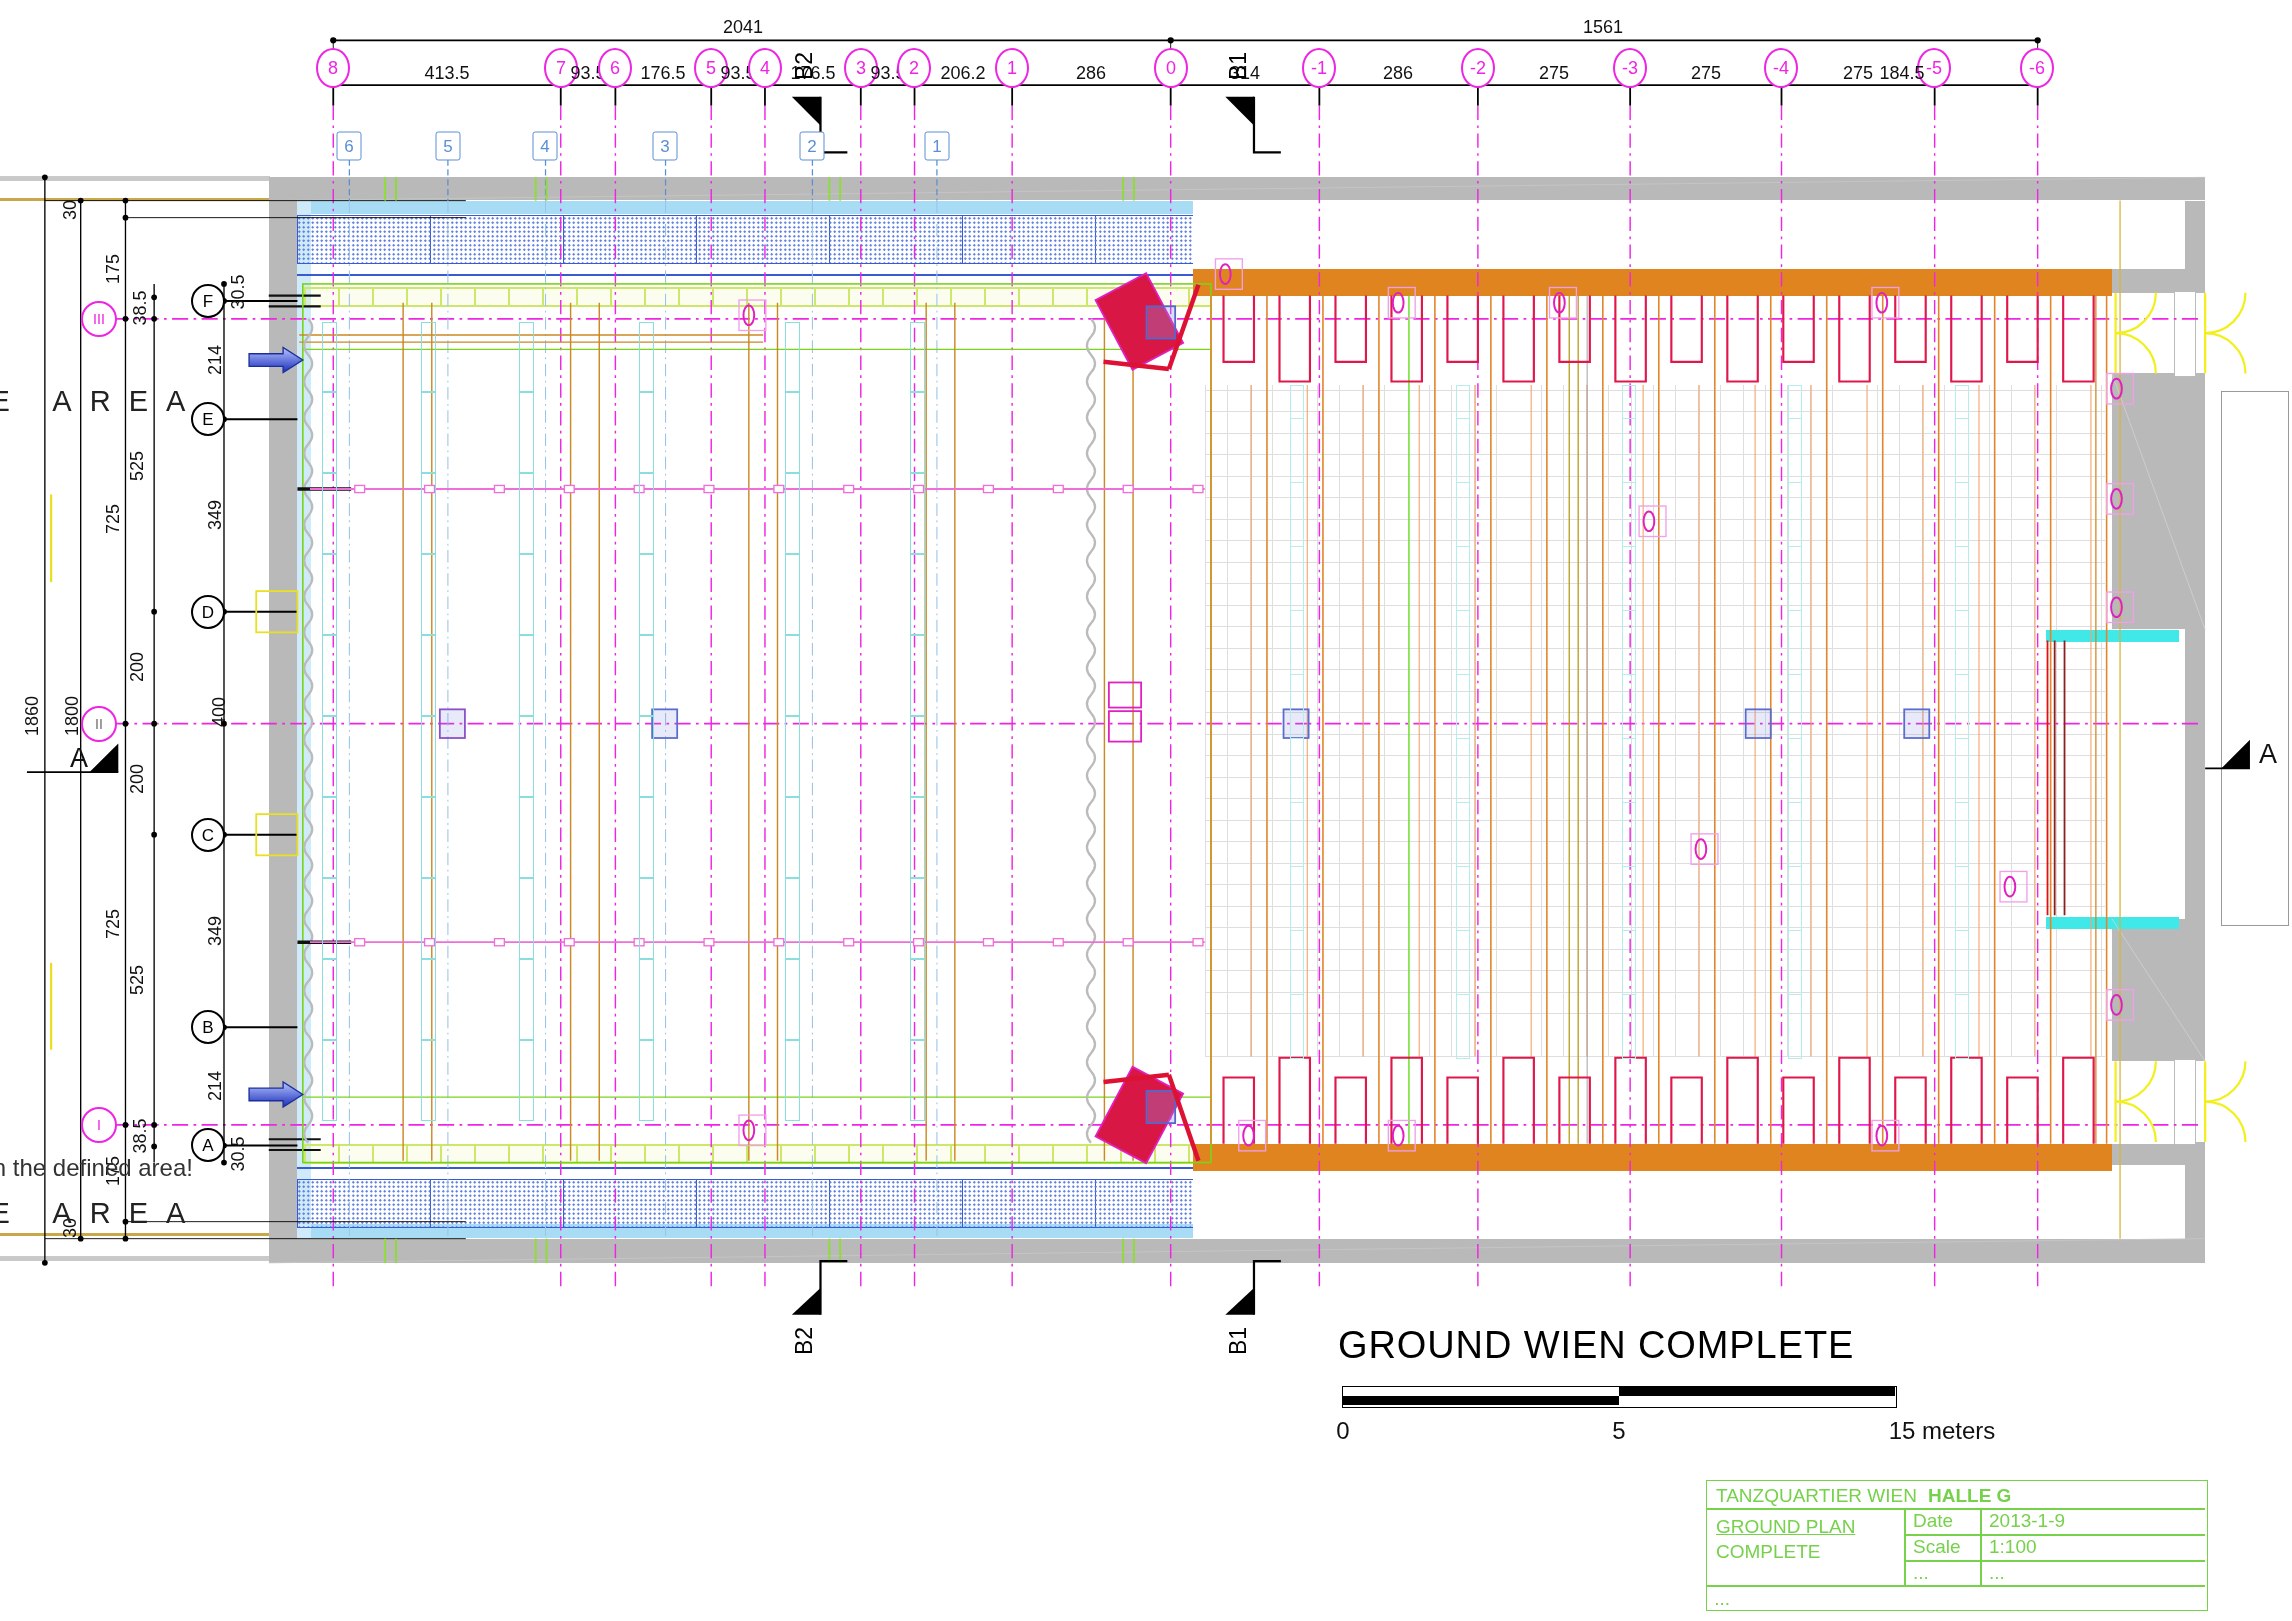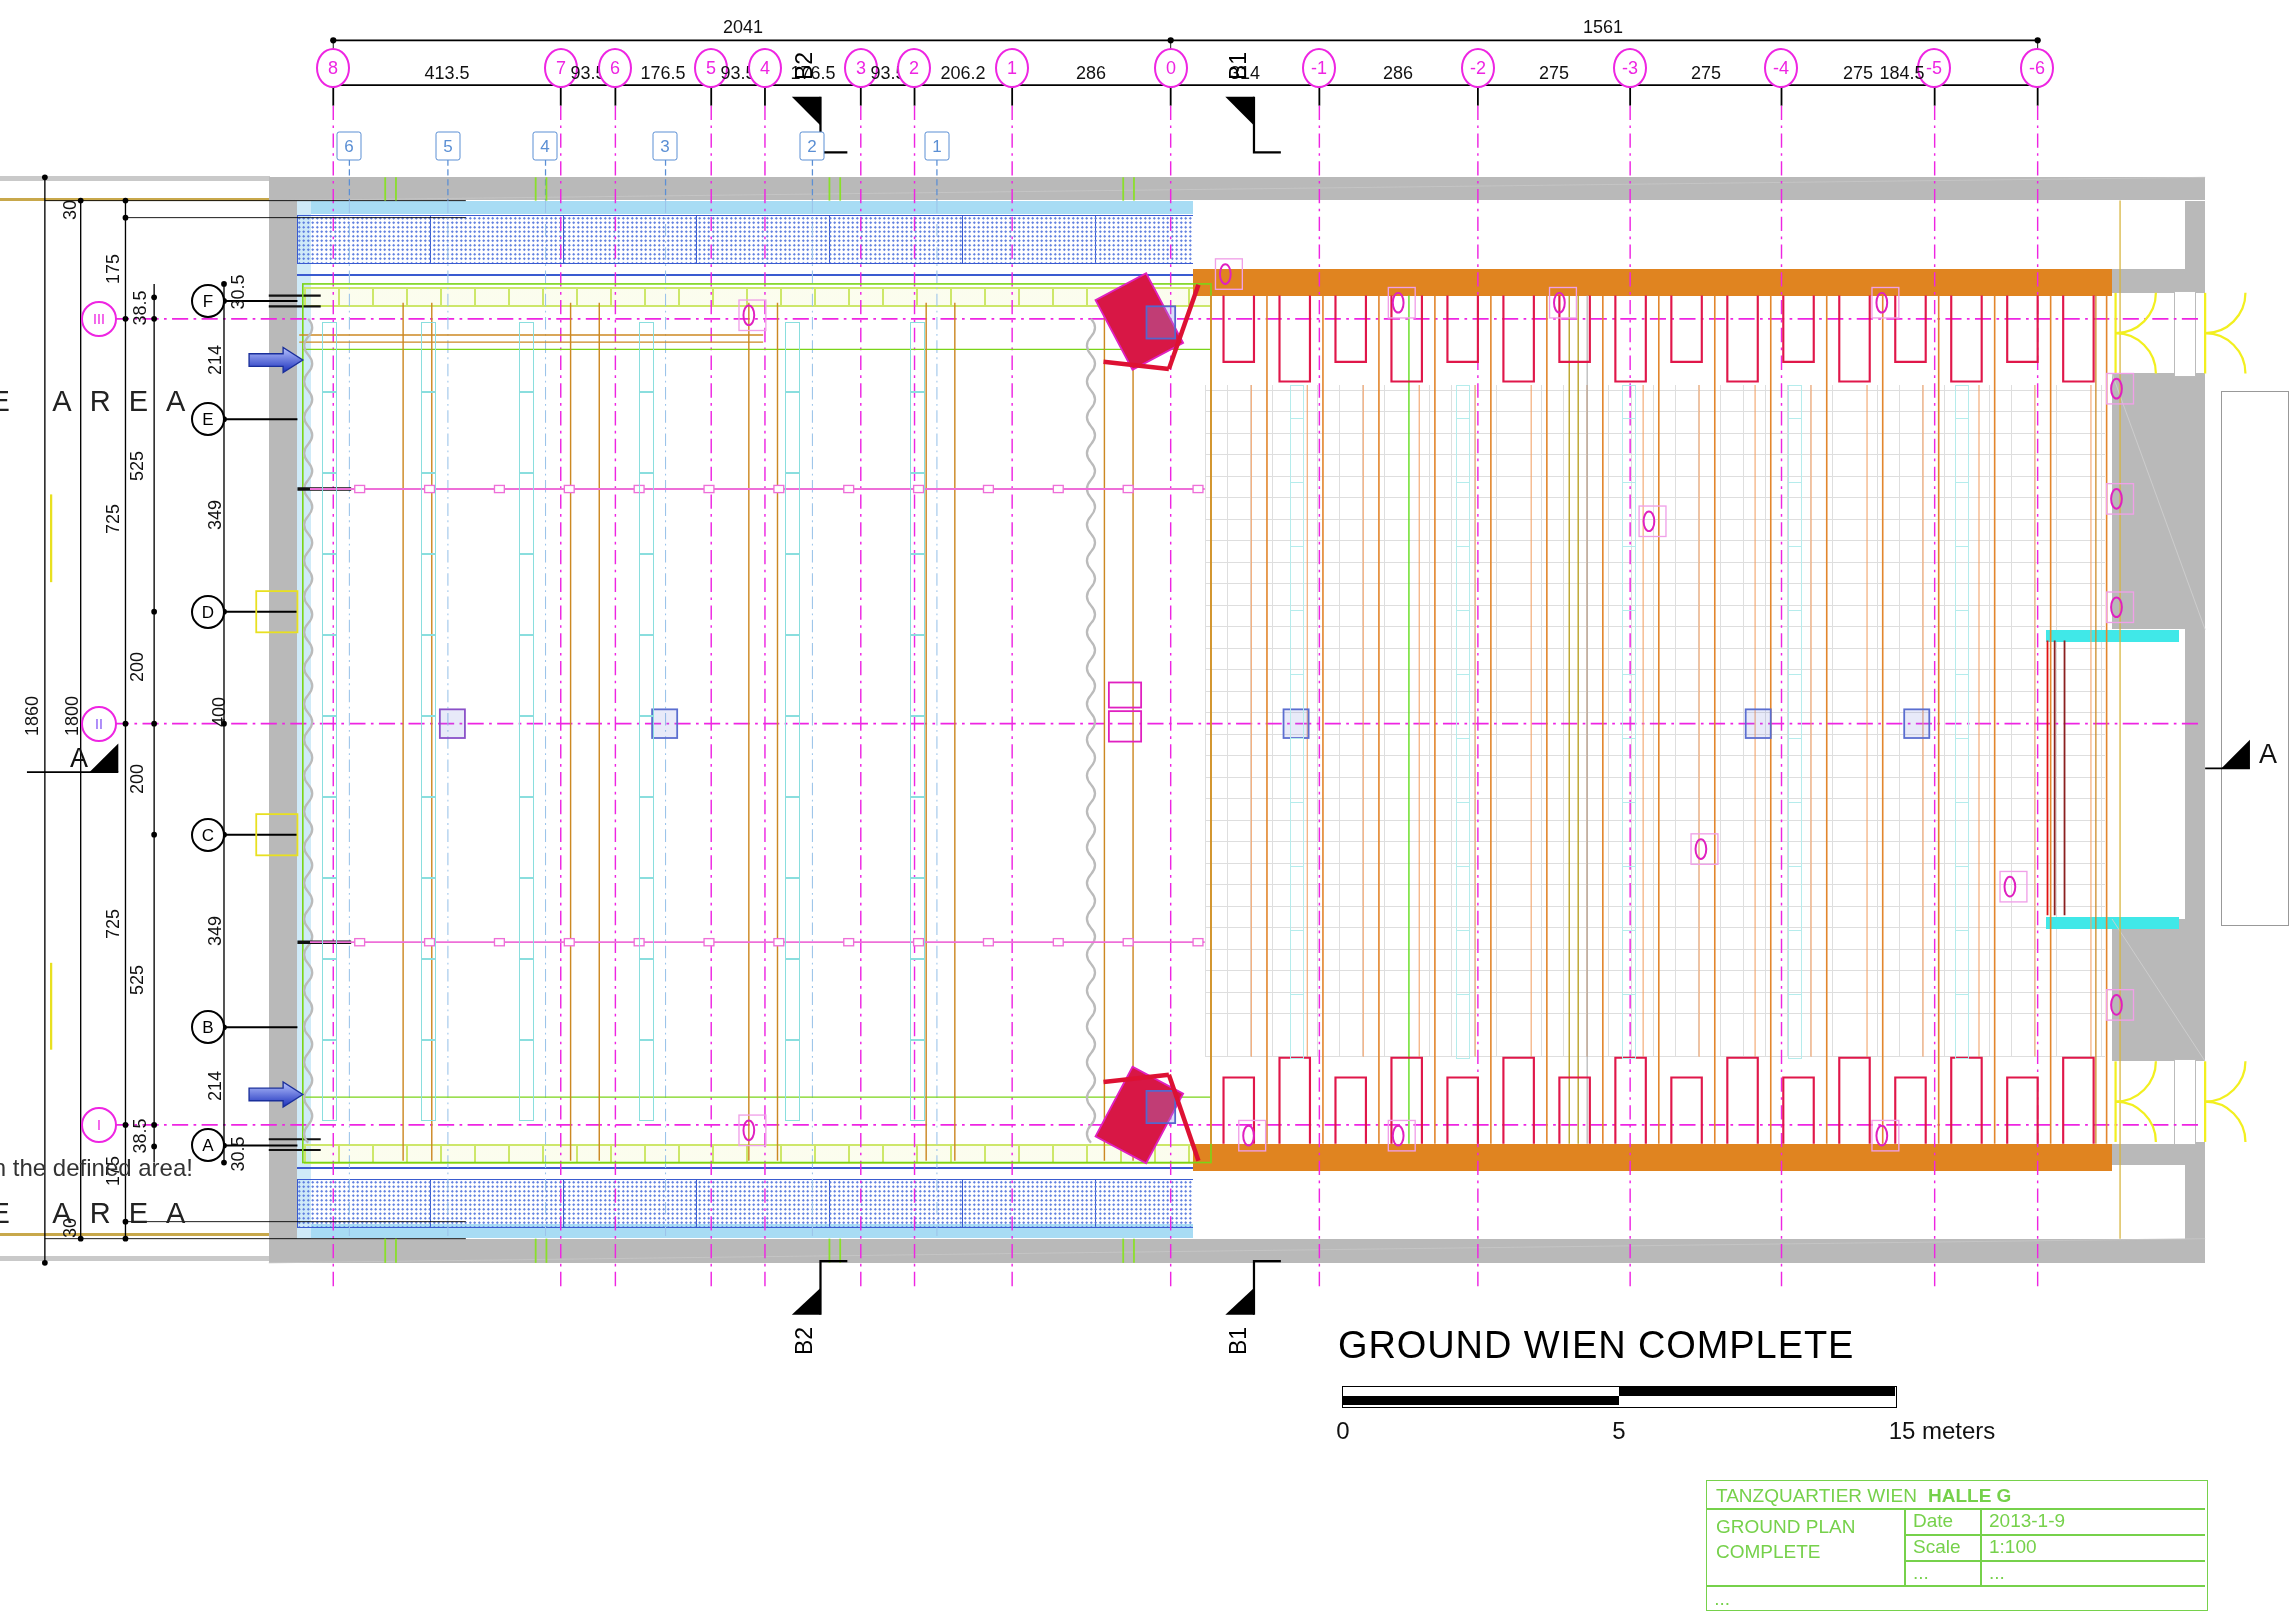--- a/index.html
+++ b/index.html
@@ -438,21 +438,21 @@
     <div class="bub" style="left: 1934px; top: 68px; width: 30px; height: 36px; border: 2px solid rgb(238, 37, 226); color: rgb(238, 37, 226); font-size: 18px;">-5</div>
     <div class="lbl" style="left: 1902px; top: 73px;">184.5</div>
     <div class="bub" style="left: 2037px; top: 68px; width: 30px; height: 36px; border: 2px solid rgb(238, 37, 226); color: rgb(238, 37, 226); font-size: 18px;">-6</div>
     <div class="bub" style="left: 208px; top: 301px; width: 30px; height: 30px; border: 2px solid rgb(0, 0, 0); color: rgb(0, 0, 0); font-size: 17px;">F</div>
     <div class="bub" style="left: 208px; top: 419px; width: 30px; height: 30px; border: 2px solid rgb(0, 0, 0); color: rgb(0, 0, 0); font-size: 17px;">E</div>
     <div class="bub" style="left: 208px; top: 612px; width: 30px; height: 30px; border: 2px solid rgb(0, 0, 0); color: rgb(0, 0, 0); font-size: 17px;">D</div>
     <div class="bub" style="left: 208px; top: 835px; width: 30px; height: 30px; border: 2px solid rgb(0, 0, 0); color: rgb(0, 0, 0); font-size: 17px;">C</div>
     <div class="bub" style="left: 208px; top: 1027px; width: 30px; height: 30px; border: 2px solid rgb(0, 0, 0); color: rgb(0, 0, 0); font-size: 17px;">B</div>
     <div class="bub" style="left: 208px; top: 1145px; width: 30px; height: 30px; border: 2px solid rgb(0, 0, 0); color: rgb(0, 0, 0); font-size: 17px;">A</div>
     <div class="bub" style="left: 99px; top: 319px; width: 32px; height: 32px; border: 2px solid rgb(238, 37, 226); color: rgb(238, 37, 226); font-size: 14.3px;">III</div>
-    <div class="bub" style="left: 99px; top: 724px; width: 32px; height: 32px; border: 2px solid rgb(238, 37, 226); color: #8b5cf6; font-size: 14.3px;">II</div>
+    <div class="bub" style="left: 99px; top: 724px; width: 32px; height: 32px; border: 2px solid rgb(238, 37, 226); color: #737373; font-size: 14.3px;">II</div>
     <div class="bub" style="left: 99px; top: 1125px; width: 32px; height: 32px; border: 2px solid rgb(238, 37, 226); color: rgb(238, 37, 226); font-size: 14.3px;">I</div>
     <div class="lbl rot" style="left: 70px; top: 210px;">30</div>
     <div class="lbl rot" style="left: 113px; top: 269px;">175</div>
     <div class="lbl rot" style="left: 113px; top: 519px;">725</div>
     <div class="lbl rot" style="left: 113px; top: 924px;">725</div>
     <div class="lbl rot" style="left: 113px; top: 1171px;">175</div>
     <div class="lbl rot" style="left: 70px; top: 1228px;">30</div>
     <div class="lbl rot" style="left: 140px; top: 308px;">38.5</div>
     <div class="lbl rot" style="left: 137px; top: 466px;">525</div>
     <div class="lbl rot" style="left: 137px; top: 667px;">200</div>
@@ -516,21 +516,21 @@
 
 <div class="abs" style="left:1706px;top:1480px;width:502px;height:131px;border:1.8px solid #76d14b;box-sizing:border-box;">
   <div class="gline" style="left:0;top:27px;width:498px;height:1.8px;"></div>
   <div class="gline" style="left:0;top:104px;width:498px;height:1.8px;"></div>
   <div class="gline" style="left:197px;top:27px;width:1.8px;height:79px;"></div>
   <div class="gline" style="left:273px;top:27px;width:1.8px;height:79px;"></div>
   <div class="gline" style="left:197px;top:53px;width:301px;height:1.8px;"></div>
   <div class="gline" style="left:197px;top:79px;width:301px;height:1.8px;"></div>
   <div class="tbtxt" style="left:9px;top:4.5px;">TANZQUARTIER WIEN</div>
   <div class="tbtxt" style="left:221px;top:4.5px;font-weight:bold;">HALLE G</div>
-  <div class="tbtxt" style="left:9px;top:36px;">GROUND PLAN</div>
+  <div class="tbtxt" style="left:9px;top:36px;text-decoration:underline;">GROUND PLAN</div>
   <div class="tbtxt" style="left:9px;top:61px;">COMPLETE</div>
   <div class="tbtxt" style="left:206px;top:30px;">Date</div>
   <div class="tbtxt" style="left:282px;top:30px;">2013-1-9</div>
   <div class="tbtxt" style="left:206px;top:56px;">Scale</div>
   <div class="tbtxt" style="left:282px;top:56px;">1:100</div>
   <div class="tbtxt" style="left:206px;top:82px;">...</div>
   <div class="tbtxt" style="left:282px;top:82px;">...</div>
   <div class="tbtxt" style="left:7.2px;top:108px;">...</div>
 </div>
 

